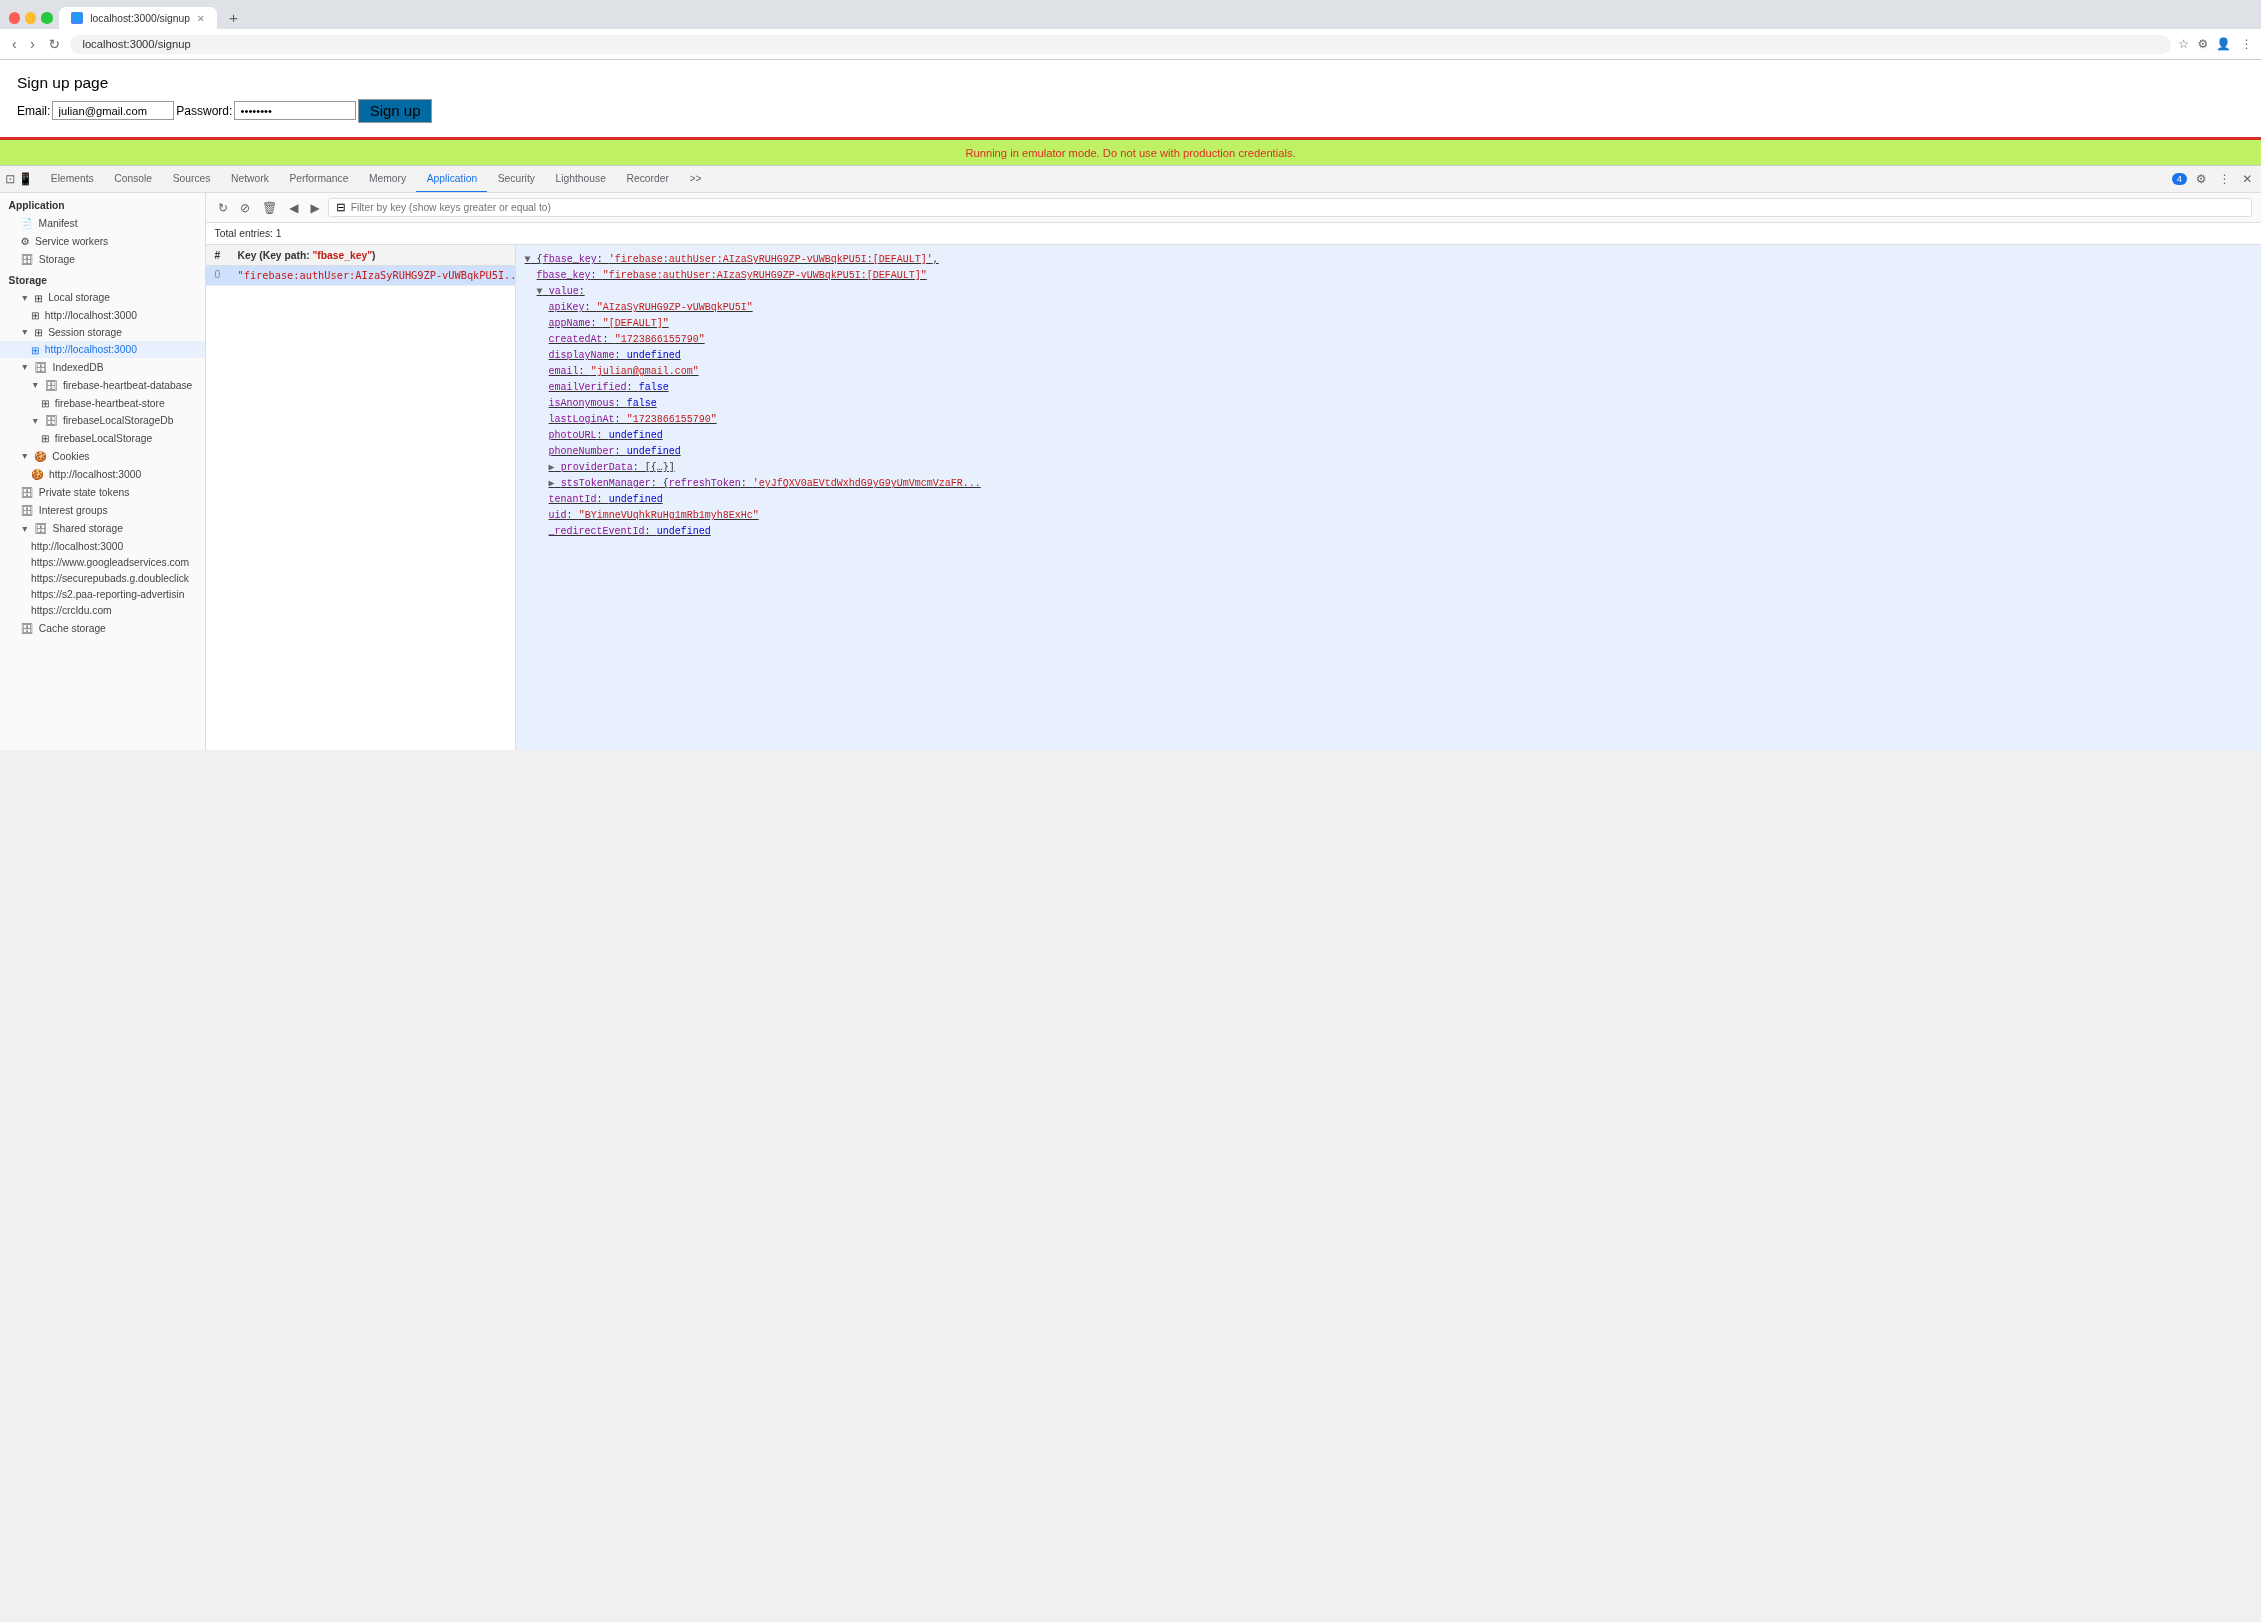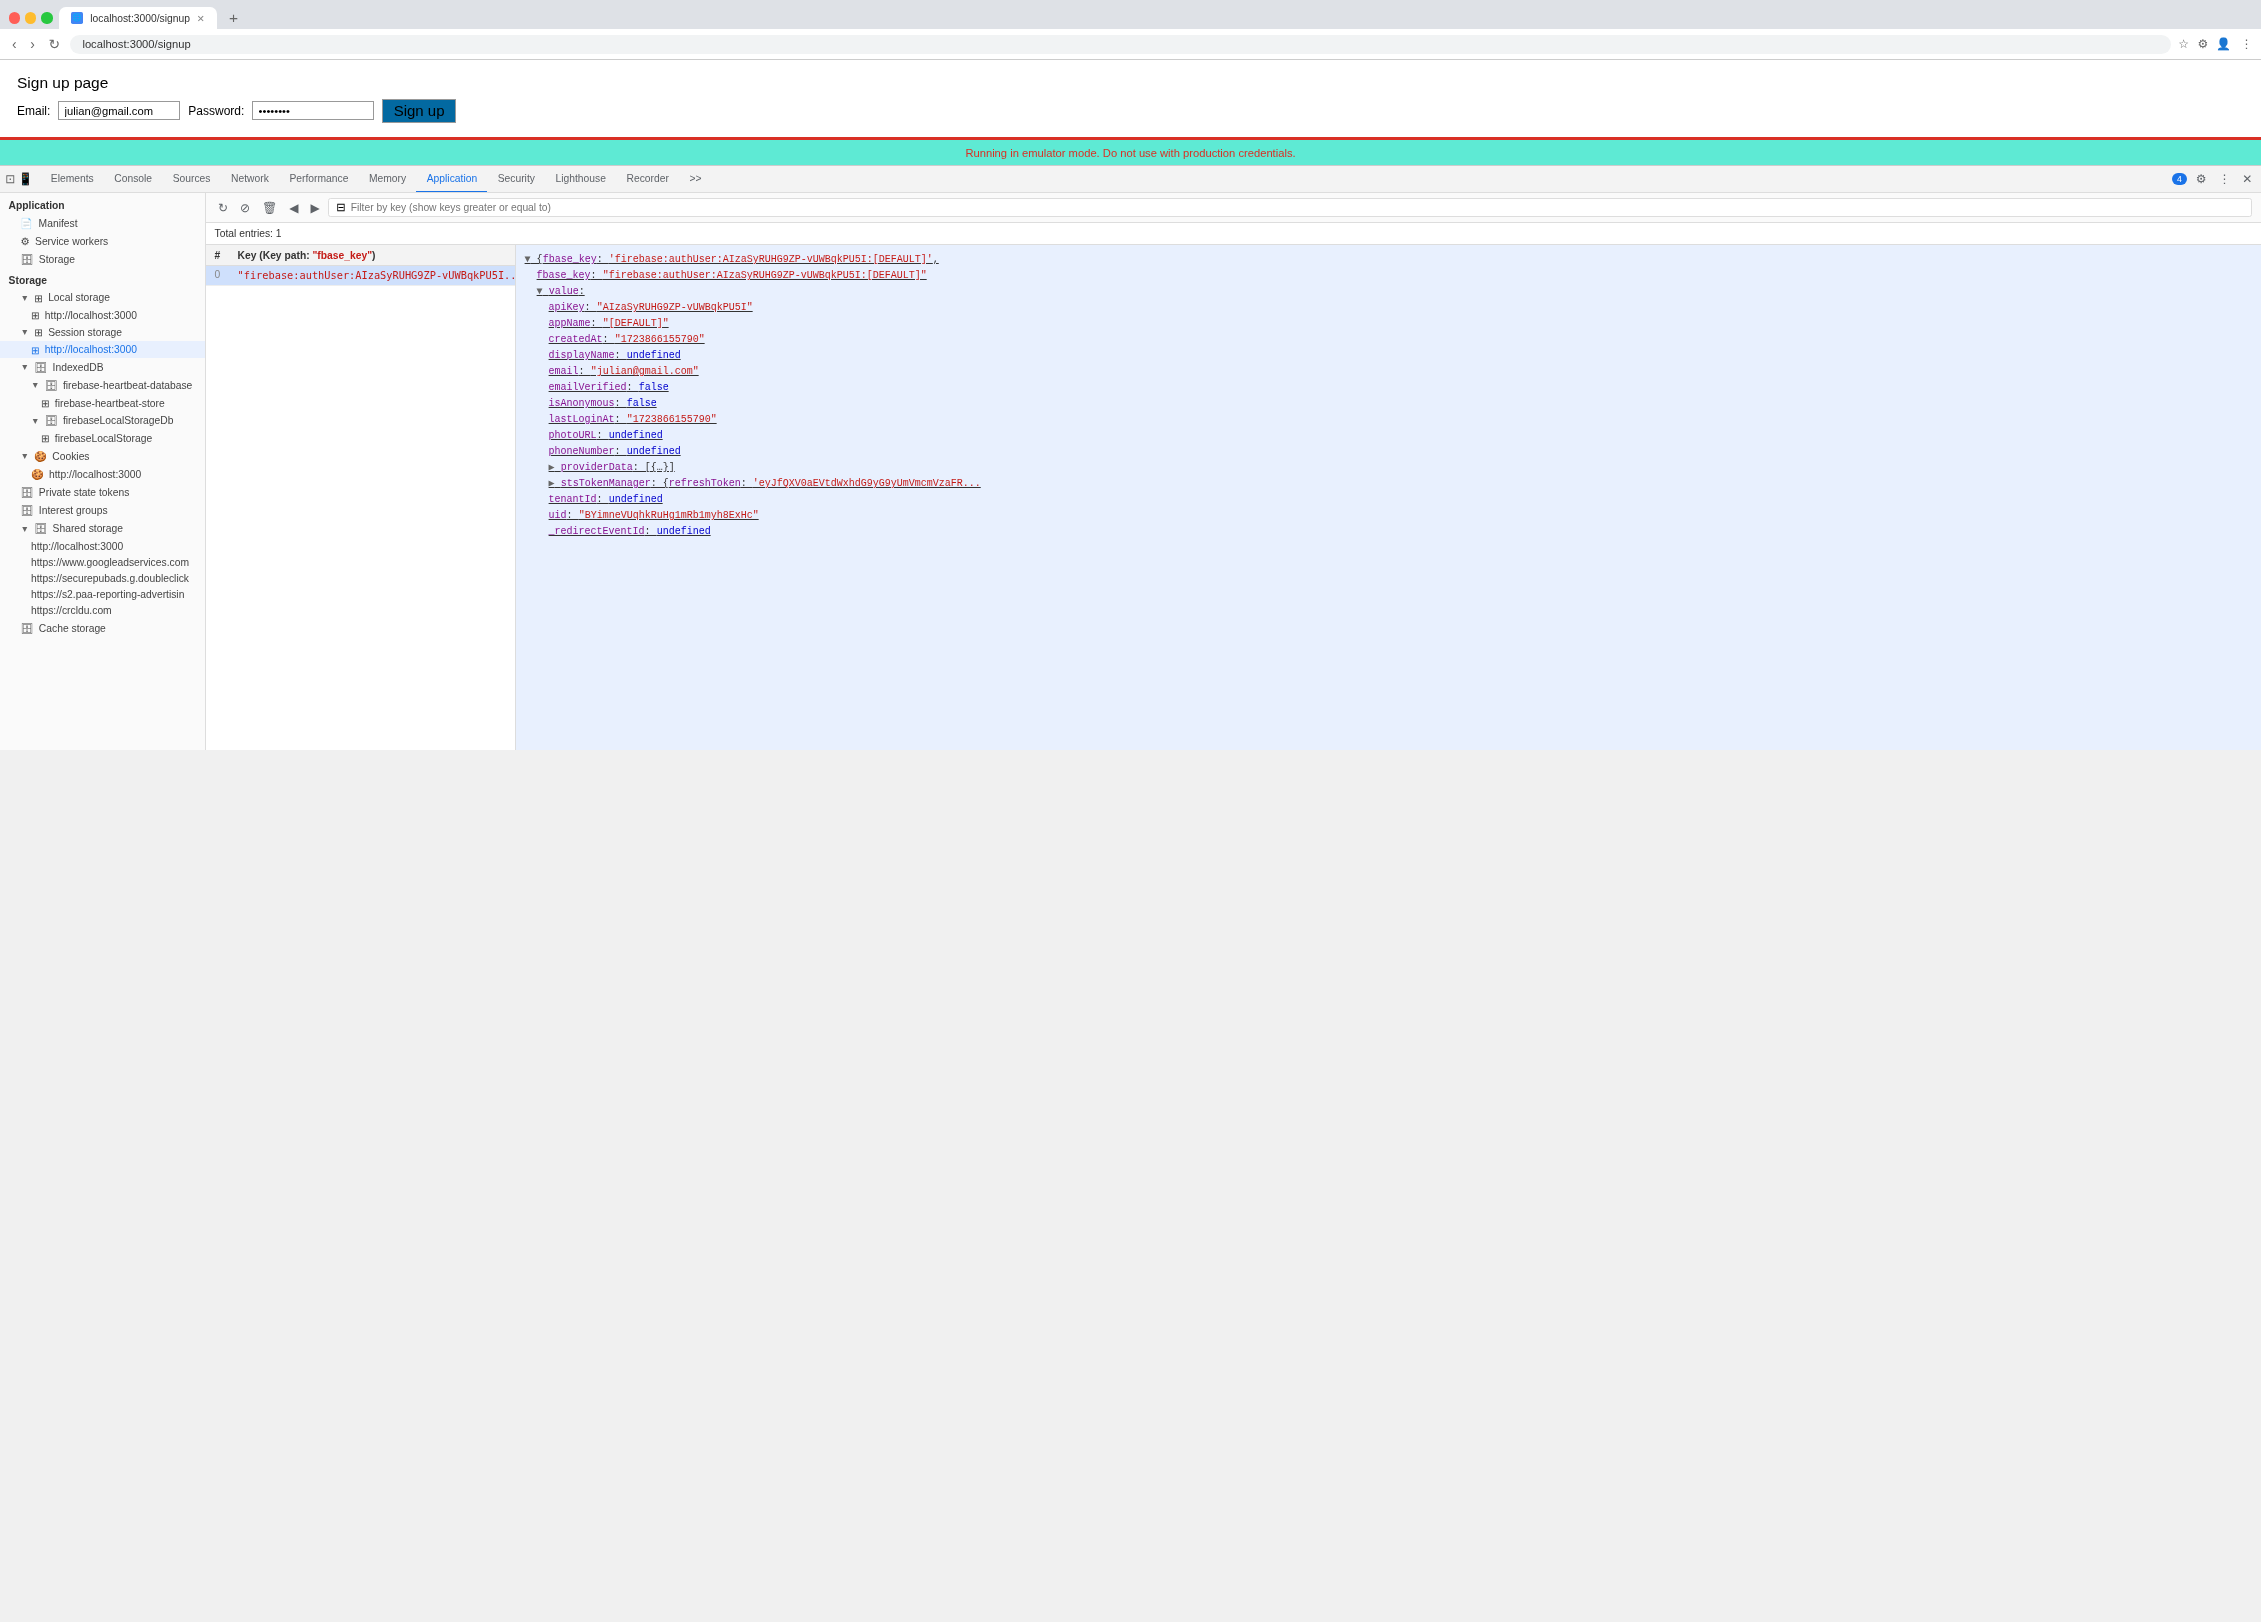--- a/index.html
+++ b/index.html
@@ -18,25 +18,25 @@
     .tab-close { color: #888; font-size: 9.5px; cursor: pointer; }
     .new-tab-btn { margin-left: 5.2px; font-size: 15.5px; color: #666; cursor: pointer; background: none; border: none; }
     .address-bar { background: #ffffff; padding: 5.2px 8.6px; display: flex; align-items: center; gap: 6.9px; border-bottom: 0.9px solid #ccc; }
     .nav-btn { background: none; border: none; font-size: 13.8px; color: #666; cursor: pointer; padding: 1.7px 3.4px; }
     .address-input { flex: 1; background: #f1f3f4; border: none; border-radius: 17px; padding: 3.4px 12px; font-size: 11.2px; color: #333; outline: none; }
     .addr-icons { display: flex; gap: 8.6px; align-items: center; color: #666; font-size: 12px; }
 
     
     .page-content { background: white; padding: 13.8px 17px; border-bottom: 2.6px solid #d93025; }
     .page-title { font-size: 15.5px; font-weight: normal; margin-bottom: 6.9px; }
-    .page-form { display: flex; align-items: center; gap: 8px; }
+    .page-form { display: flex; align-items: center; gap: 2px; }
     .form-label { font-size: 12px; }
     .form-input { border: 0.9px solid #999; padding: 2.6px 5.2px; font-size: 11.2px; width: 122px; }
     .form-btn { border: 0.9px solid #999; background: #0369a1; padding: 2.6px 10.3px; font-size: 15px; cursor: pointer; }
-    .emulator-warning { background: #5eead4; border-top: 1.7px solid #d93025; padding: 6.9px; text-align: center; color: #d93025; font-size: 11.2px; font-weight: 500; }
+    .emulator-warning { background: #bef264; border-top: 1.7px solid #d93025; padding: 6.9px; text-align: center; color: #d93025; font-size: 11.2px; font-weight: 500; }
 
     
     .devtools { background: #ffffff; border-top: 0.9px solid #ccc; display: flex; flex-direction: column; height: 585px; }
     .devtools-tabs { display: flex; align-items: center; background: #f3f3f3; border-bottom: 0.9px solid #ddd; padding: 0 5.2px; }
     .devtools-tab { padding: 6.9px 10.3px; font-size: 10.3px; color: #5f6368; cursor: pointer; border-bottom: 1.7px solid transparent; white-space: nowrap; }
     .devtools-tab.active { color: #1a73e8; border-bottom: 1.7px solid #1a73e8; }
     .devtools-tab-icons { display: flex; align-items: center; margin-left: auto; gap: 5.2px; color: #5f6368; }
     .dt-icon-btn { background: none; border: none; cursor: pointer; font-size: 12px; color: #5f6368; padding: 3.4px; }
 
     

